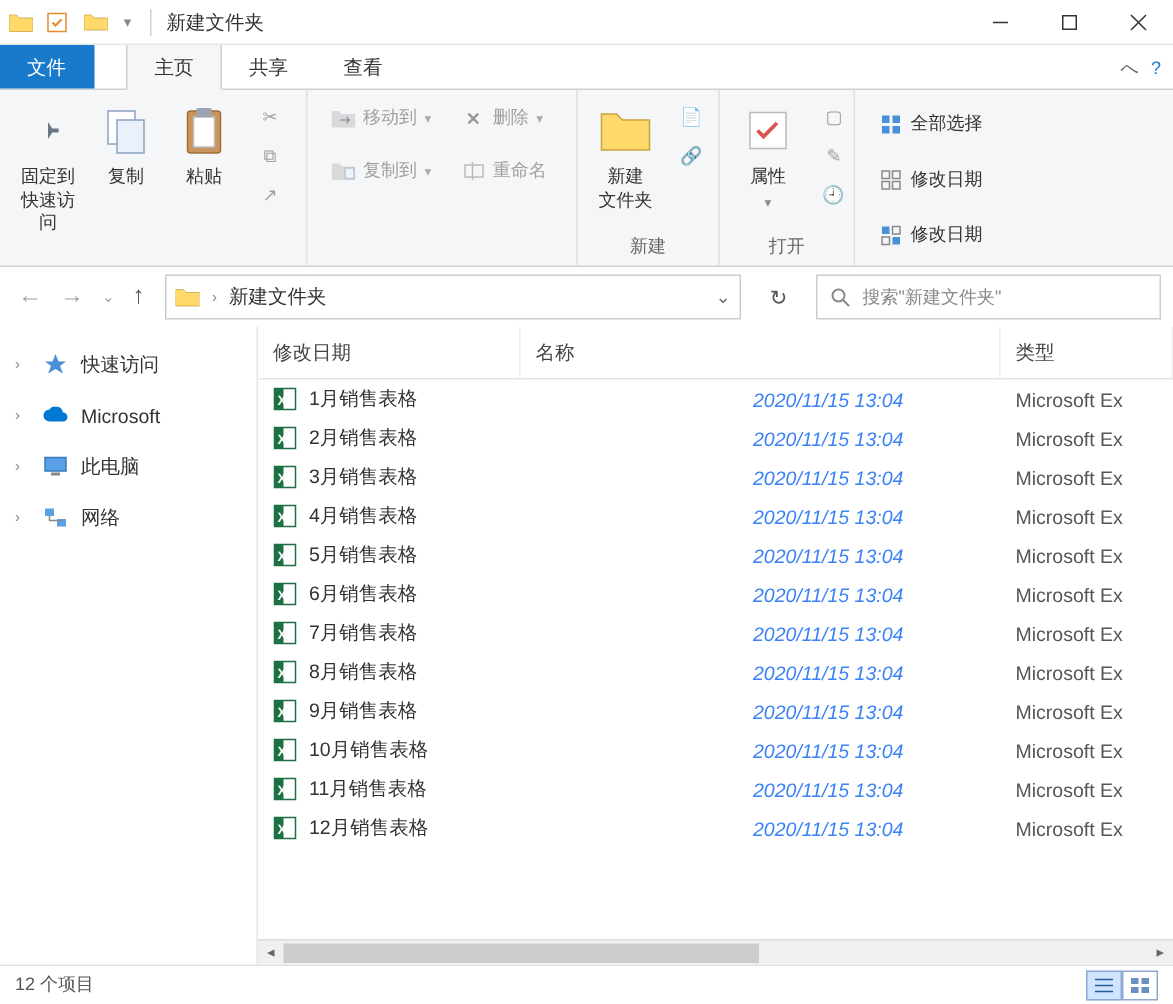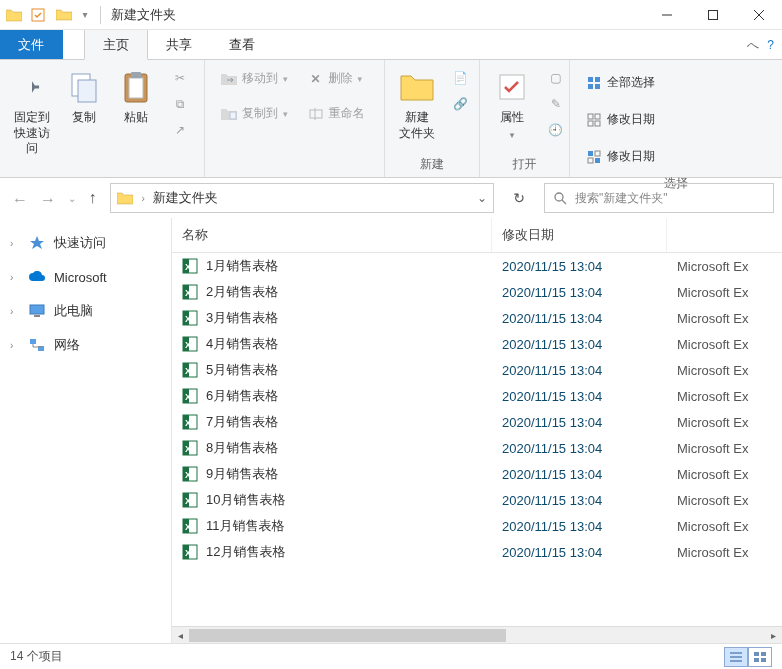--- a/index.html
+++ b/index.html
@@ -56,21 +56,21 @@
 .list { flex: 1; display: flex; flex-direction: column; min-width: 0; }
 .list-header { display: flex; border-bottom: 1px solid #e5e5e5; color: #444; font-size: 13px; }
 .list-header .col { padding: 8px 10px; border-right: 1px solid #f0f0f0; }
 .col.name { width: 320px; }
 .col.date { width: 175px; }
 .col.type { flex: 1; }
 .list-body { flex: 1; overflow: hidden; }
 .row { display: flex; align-items: center; font-size: 13px; height: 26px; }
 .row .cell { padding: 0 10px; white-space: nowrap; overflow: hidden; }
 .row .cell.name { width: 320px; display: flex; align-items: center; gap: 8px; }
-.row .cell.date { width: 175px; color: #0c4a6e; }
+.row .cell.date { width: 175px; color: #3b82f6; font-style: italic; }
 .row .cell.type { flex: 1; color: #555; }
 .excel-icon { width: 16px; height: 16px; }
 .hscroll { height: 17px; background: #f0f0f0; border-top: 1px solid #dcdcdc; position: relative; display: flex; align-items: center; }
 .hscroll .arrow { width: 17px; text-align: center; color: #666; font-size: 10px; }
 .hscroll .track { flex: 1; position: relative; height: 100%; }
 .hscroll .thumb { position: absolute; left: 0; top: 2px; width: 55%; height: 13px; background: #cdcdcd; }
 
 
 .statusbar { height: 26px; border-top: 1px solid #e0e0e0; display: flex; align-items: center; padding: 0 10px; font-size: 12px; color: #555; }
 .statusbar .spacer { flex: 1; }
@@ -305,21 +305,20 @@
                 <rect x="1" y="1" width="5" height="5" fill="#4a90d9"></rect>
                 <rect x="8" y="1" width="5" height="5" fill="none" stroke="#888"></rect>
                 <rect x="1" y="8" width="5" height="5" fill="none" stroke="#888"></rect>
                 <rect x="8" y="8" width="5" height="5" fill="#4a90d9"></rect>
               </svg>
             </span>
           <span>修改日期</span>
         </div>
       </div>
     </div>
-    <div class="group-label">选择</div>
   </div>
 </div>
 
 <div class="navbar">
   <div class="nav-arrows">
     <span>←</span>
     <span>→</span>
     <span style="font-size:10px">⌄</span>
     <span class="up">↑</span>
   </div>
@@ -383,22 +382,23 @@
             <rect x="9" y="8" width="6" height="5" fill="#5aa0e6"></rect>
             <path d="M4 6v3h8V8" stroke="#888" fill="none"></path>
           </svg>
         </span>
       <span>网络</span>
     </div>
   </div>
 
   <div class="list">
     <div class="list-header">
+      <div class="col date">修改日期</div>
       <div class="col name">名称</div>
-      <div class="col date">修改日期</div>
+      <div class="col type">类型</div>
     </div>
     <div class="list-body" id="file-rows">
         <div class="row">
           <div class="cell name">
             <span>
               <svg class="excel-icon" width="16" height="16">
                 <rect x="1" y="1" width="14" height="14" fill="#fff" stroke="#1d7044"></rect>
                 <rect x="1" y="1" width="6" height="14" fill="#1d7044"></rect>
                 <text x="3" y="12" font-size="9" fill="#fff" font-weight="bold">X</text>
               </svg>
@@ -567,21 +567,21 @@
       <div class="arrow">◂</div>
       <div class="track">
           <div class="thumb"></div>
         </div>
       <div class="arrow">▸</div>
     </div>
   </div>
 </div>
 
 <div class="statusbar">
-  <span>14 个项目</span>
+  <span>12 个项目</span>
   <div class="spacer"></div>
   <div class="view-toggle">
     <div class="view-btn active">
       <svg width="12" height="10">
           <line x1="0" y1="1" x2="12" y2="1" stroke="#2b5b94"></line>
           <line x1="0" y1="5" x2="12" y2="5" stroke="#2b5b94"></line>
           <line x1="0" y1="9" x2="12" y2="9" stroke="#2b5b94"></line>
         </svg>
     </div>
     <div class="view-btn">

